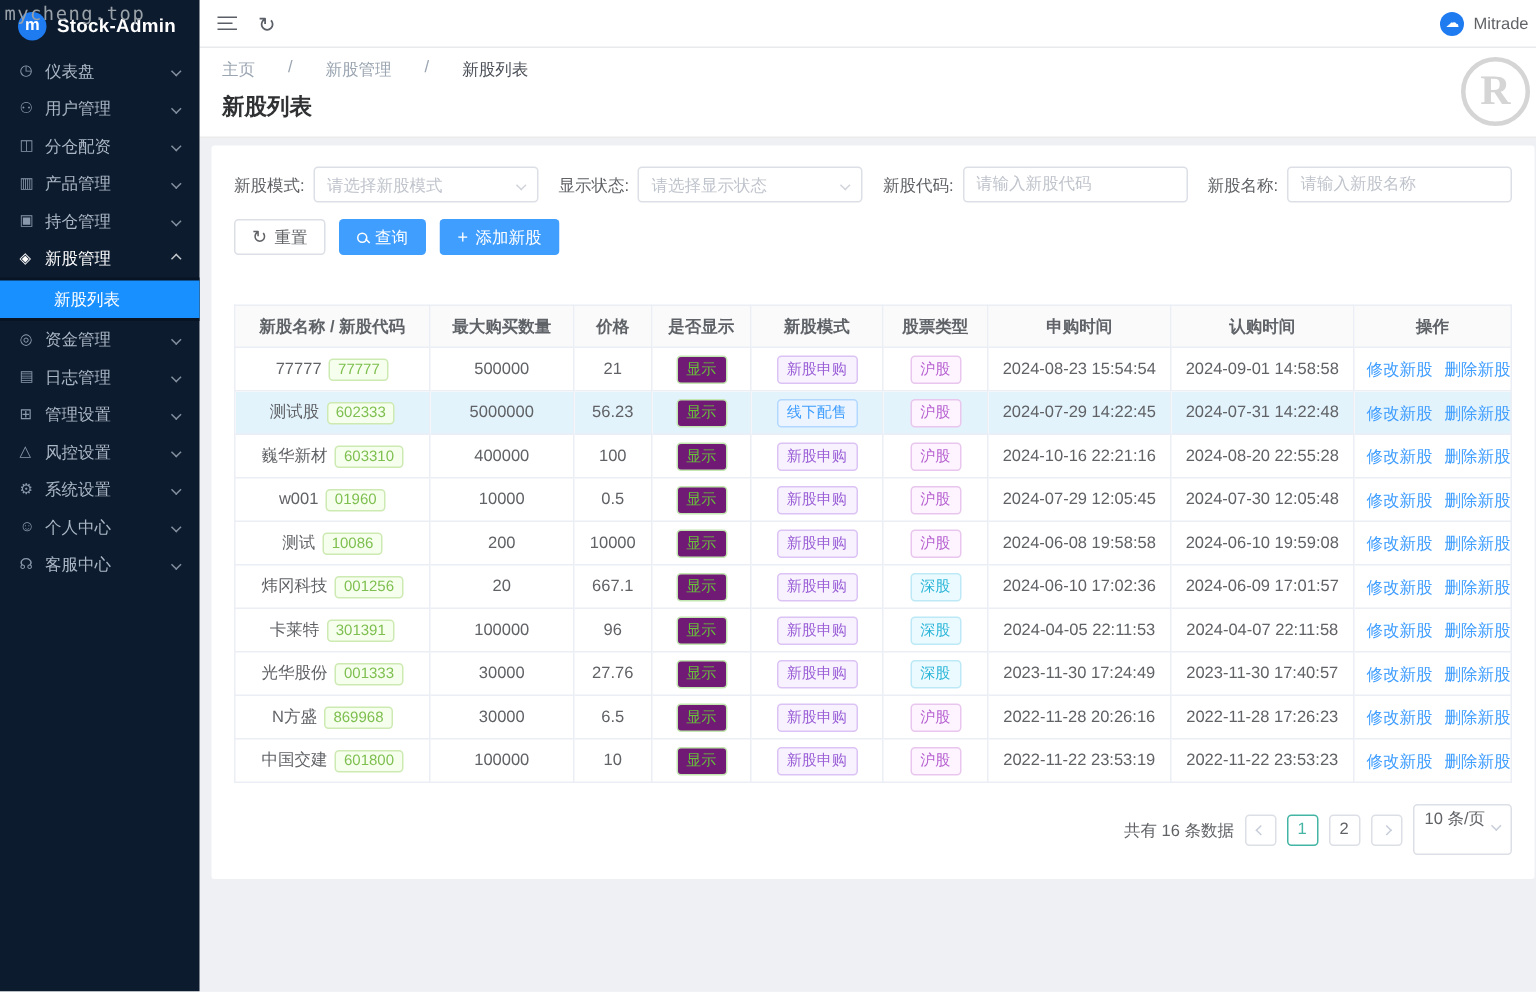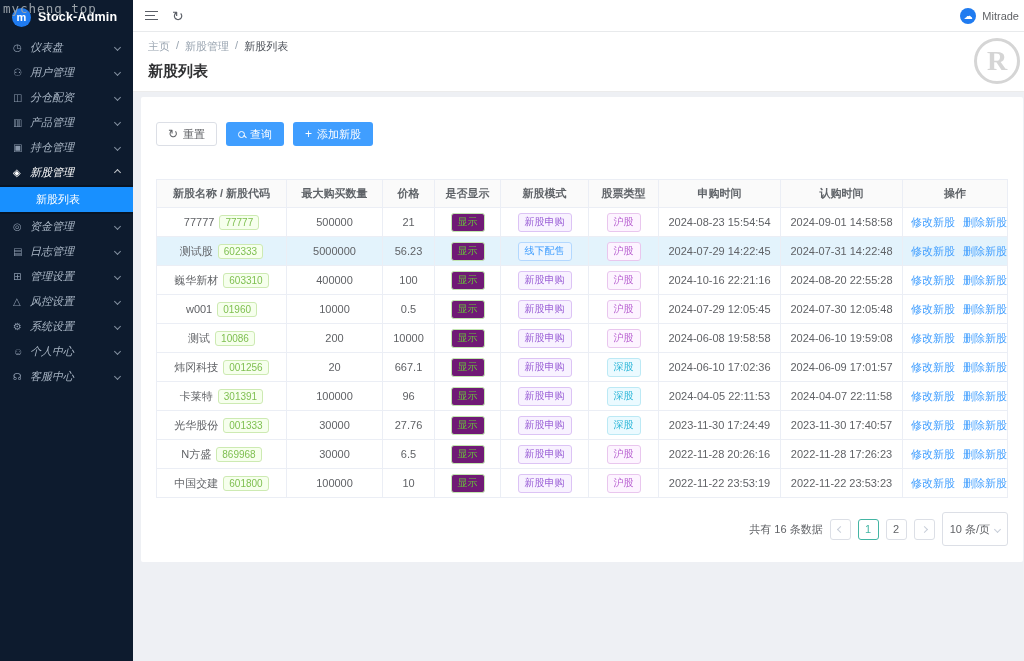--- a/index.html
+++ b/index.html
@@ -12,21 +12,21 @@
     position:relative; z-index:2; }
   .logo-row { display:flex; align-items:center; height:34px; padding-left:12px; gap:7px; }
   .logo-badge { width:19px; height:19px; border-radius:50%; background:var(--logo-blue);
     color:#fff; font-size:11px; font-weight:bold; display:flex; align-items:center;
     justify-content:center; }
   .logo-title { color:#fff; font-size:12.5px; font-weight:bold; letter-spacing:.2px; }
   .menu { margin-top:1px; }
   .menu-item { display:flex; align-items:center; height:25px; padding:0 13px;
     color:#aab7c6; font-size:11px; cursor:pointer; }
   .menu-item .mi-icon { width:17px; font-size:10px; color:#8a98ab; }
-  .menu-item .mi-label { flex:1;font-style:italic; }
+  .menu-item .mi-label { flex:1; }
   .menu-item.parent-active { color:#fff; }
   .menu-item.parent-active .mi-icon { color:#fff; }
   .submenu { background:var(--submenu-bg); padding:2px 0; }
   .submenu-item { height:25px; display:flex; align-items:center; padding-left:36px;
     color:#aab7c6; font-size:11px; cursor:pointer; }
   .submenu-item.active { background:var(--menu-active); color:#fff; }
   .chev { display:inline-block; width:5px; height:5px; border-right:1px solid currentColor;
     border-bottom:1px solid currentColor; transform:rotate(45deg); opacity:.75; }
   .chev.up { transform:rotate(-135deg); }
   .chev.left { transform:rotate(135deg); }
@@ -40,21 +40,21 @@
     border-bottom:1.5px solid #5a5e66; position:relative; cursor:pointer; }
   .hamb:after { content:""; position:absolute; left:0; right:3px; top:2.6px;
     border-top:1.5px solid #5a5e66; }
   .refresh-ic { color:#5a5e66; font-size:14px; line-height:1; cursor:pointer; }
   .topbar-right { margin-left:auto; display:flex; align-items:center; gap:6px; }
   .avatar { width:16px; height:16px; border-radius:50%; background:var(--logo-blue);
     color:#fff; font-size:9px; display:flex; align-items:center; justify-content:center; }
   .username { font-size:11px; color:#606266; }
 
   .title-block { background:#fff; padding:7px 15px 10px; border-bottom:1px solid #ececec; }
-  .breadcrumb { font-size:11px; color:#9aa5b1; display:flex; gap:6px; }
+  .breadcrumb { font-size:11px; color:#9aa5b1; display:flex; gap:22px; }
   .breadcrumb .crumb { cursor:pointer; }
   .breadcrumb .crumb.last { color:#4a4f57; cursor:default; }
   .page-title { margin-top:8px; font-size:15px; font-weight:bold; color:#303133; }
 
   .content { flex:1; padding:5px 8px 0; }
   .card { background:#fff; border-radius:2px; padding:14px 15px 16px; min-height:455px; }
 
   
   .filter-row { display:flex; justify-content:space-between; align-items:center; }
   .filter-group { display:flex; align-items:center; }
@@ -98,21 +98,21 @@
   .op-link { color:var(--accent); margin:0 4px; cursor:pointer; }
 
   
   .pager { margin-top:14px; display:flex; justify-content:flex-end; align-items:center;
     gap:7px; font-size:11px; color:#606266; }
   .pg-box { min-width:21px; height:21px; border:1px solid #dcdfe6; border-radius:3px;
     background:#fff; display:inline-flex; align-items:center; justify-content:center;
     cursor:pointer; color:#606266; padding:0 4px; }
   .pg-box .chev { color:#b4bccc; }
   .pg-box.active { border-color:var(--pager-active); color:var(--pager-active); }
-  .pg-size { gap:5px; padding:16px 7px; }
+  .pg-size { gap:5px; padding:16px 7px;align-items:flex-end; }
 
   
   .site-watermark { position:absolute; top:1px; left:3px; z-index:5;
     font-family:"DejaVu Sans Mono",monospace; font-size:12.5px; color:#99a1a8;
     letter-spacing:1px; }
   .r-mark { position:absolute; top:38px; right:11px; width:46px; height:46px;
     border:3px solid #d5d5d5; border-radius:50%; display:flex; align-items:center;
     justify-content:center; color:#d5d5d5; font-size:28px; font-weight:bold; z-index:1;
     font-family:"Liberation Serif",serif; }
 </style>
@@ -218,20 +218,44 @@
         <span class="crumb">新股管理</span>
         <span>/</span>
         <span class="crumb last">新股列表</span>
       </div>
       <div class="page-title">新股列表</div>
     </div>
 
     <div class="content">
       <div class="card">
 
+        <div class="filter-row">
+          <div class="filter-group">
+            <span class="filter-label">新股模式:</span>
+            <div class="fake-select">
+              <span>请选择新股模式</span>
+              <span class="chev"></span>
+            </div>
+          </div>
+          <div class="filter-group">
+            <span class="filter-label">显示状态:</span>
+            <div class="fake-select">
+              <span>请选择显示状态</span>
+              <span class="chev"></span>
+            </div>
+          </div>
+          <div class="filter-group">
+            <span class="filter-label">新股代码:</span>
+            <input class="text-input" placeholder="请输入新股代码" style="">
+          </div>
+          <div class="filter-group">
+            <span class="filter-label">新股名称:</span>
+            <input class="text-input" placeholder="请输入新股名称" style="">
+          </div>
+        </div>
 
         <div class="btn-row">
           <button class="btn plain">
             <span class="reset-ic">↻</span>
             <span>重置</span>
           </button>
           <button class="btn primary">
             <span class="mag"></span>
             <span>查询</span>
           </button>

